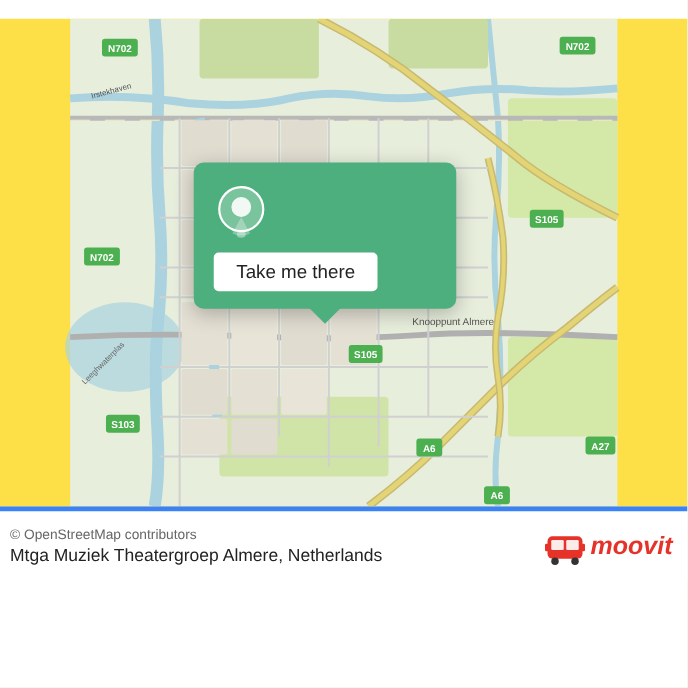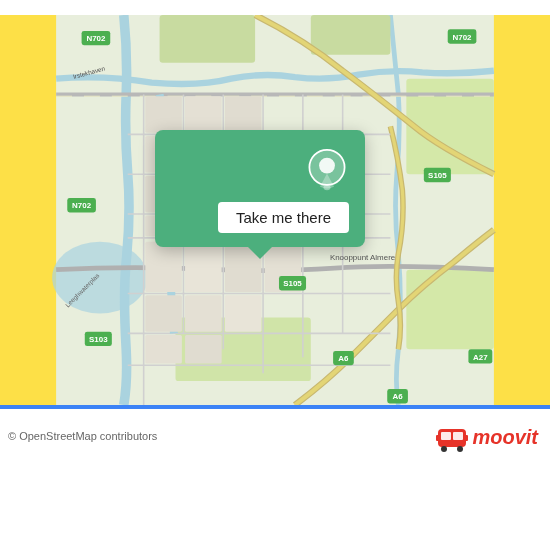--- a/index.html
+++ b/index.html
@@ -32,21 +32,21 @@
     #popup-card {
       position: absolute;
       top: 115px;
       left: 155px;
       width: 210px;
       background: #4caf7d;
       border-radius: 8px;
       padding: 18px 16px 14px 16px;
       display: flex;
       flex-direction: column;
-      align-items: flex-end;
+      align-items: flex-start;
       box-shadow: 0 4px 16px rgba(0,0,0,0.25);
       z-index: 10;
     }
 
     #popup-card::after {
       content: '';
       position: absolute;
       bottom: -12px;
       left: 50%;
       transform: translateX(-50%);
@@ -245,20 +245,21 @@
       <ellipse cx="22" cy="45" rx="4" ry="3" fill="rgba(255,255,255,0.4)"></ellipse>
       <path d="M22,29 L14,44 Q22,48 30,44 Z" fill="rgba(255,255,255,0.3)"></path>
     </svg>
     <button id="take-me-there-btn">Take me there</button>
   </div>
 </div>
 
 <div id="bottom-bar">
   <div id="bottom-text-group">
     <span id="copyright-text">© OpenStreetMap contributors</span>
+    <span id="location-name">Mtga Muziek Theatergroep Almere, Netherlands</span>
   </div>
   <div id="moovit-logo">
 
     <svg id="moovit-icon" viewBox="0 0 32 32" xmlns="http://www.w3.org/2000/svg">
       <rect x="2" y="8" width="28" height="18" rx="4" fill="#e63329"></rect>
       <rect x="5" y="11" width="10" height="8" rx="1" fill="white" opacity="0.9"></rect>
       <rect x="17" y="11" width="10" height="8" rx="1" fill="white" opacity="0.9"></rect>
       <circle cx="8" cy="28" r="3" fill="#333"></circle>
       <circle cx="24" cy="28" r="3" fill="#333"></circle>
       <rect x="0" y="14" width="3" height="6" rx="1" fill="#e63329"></rect>

